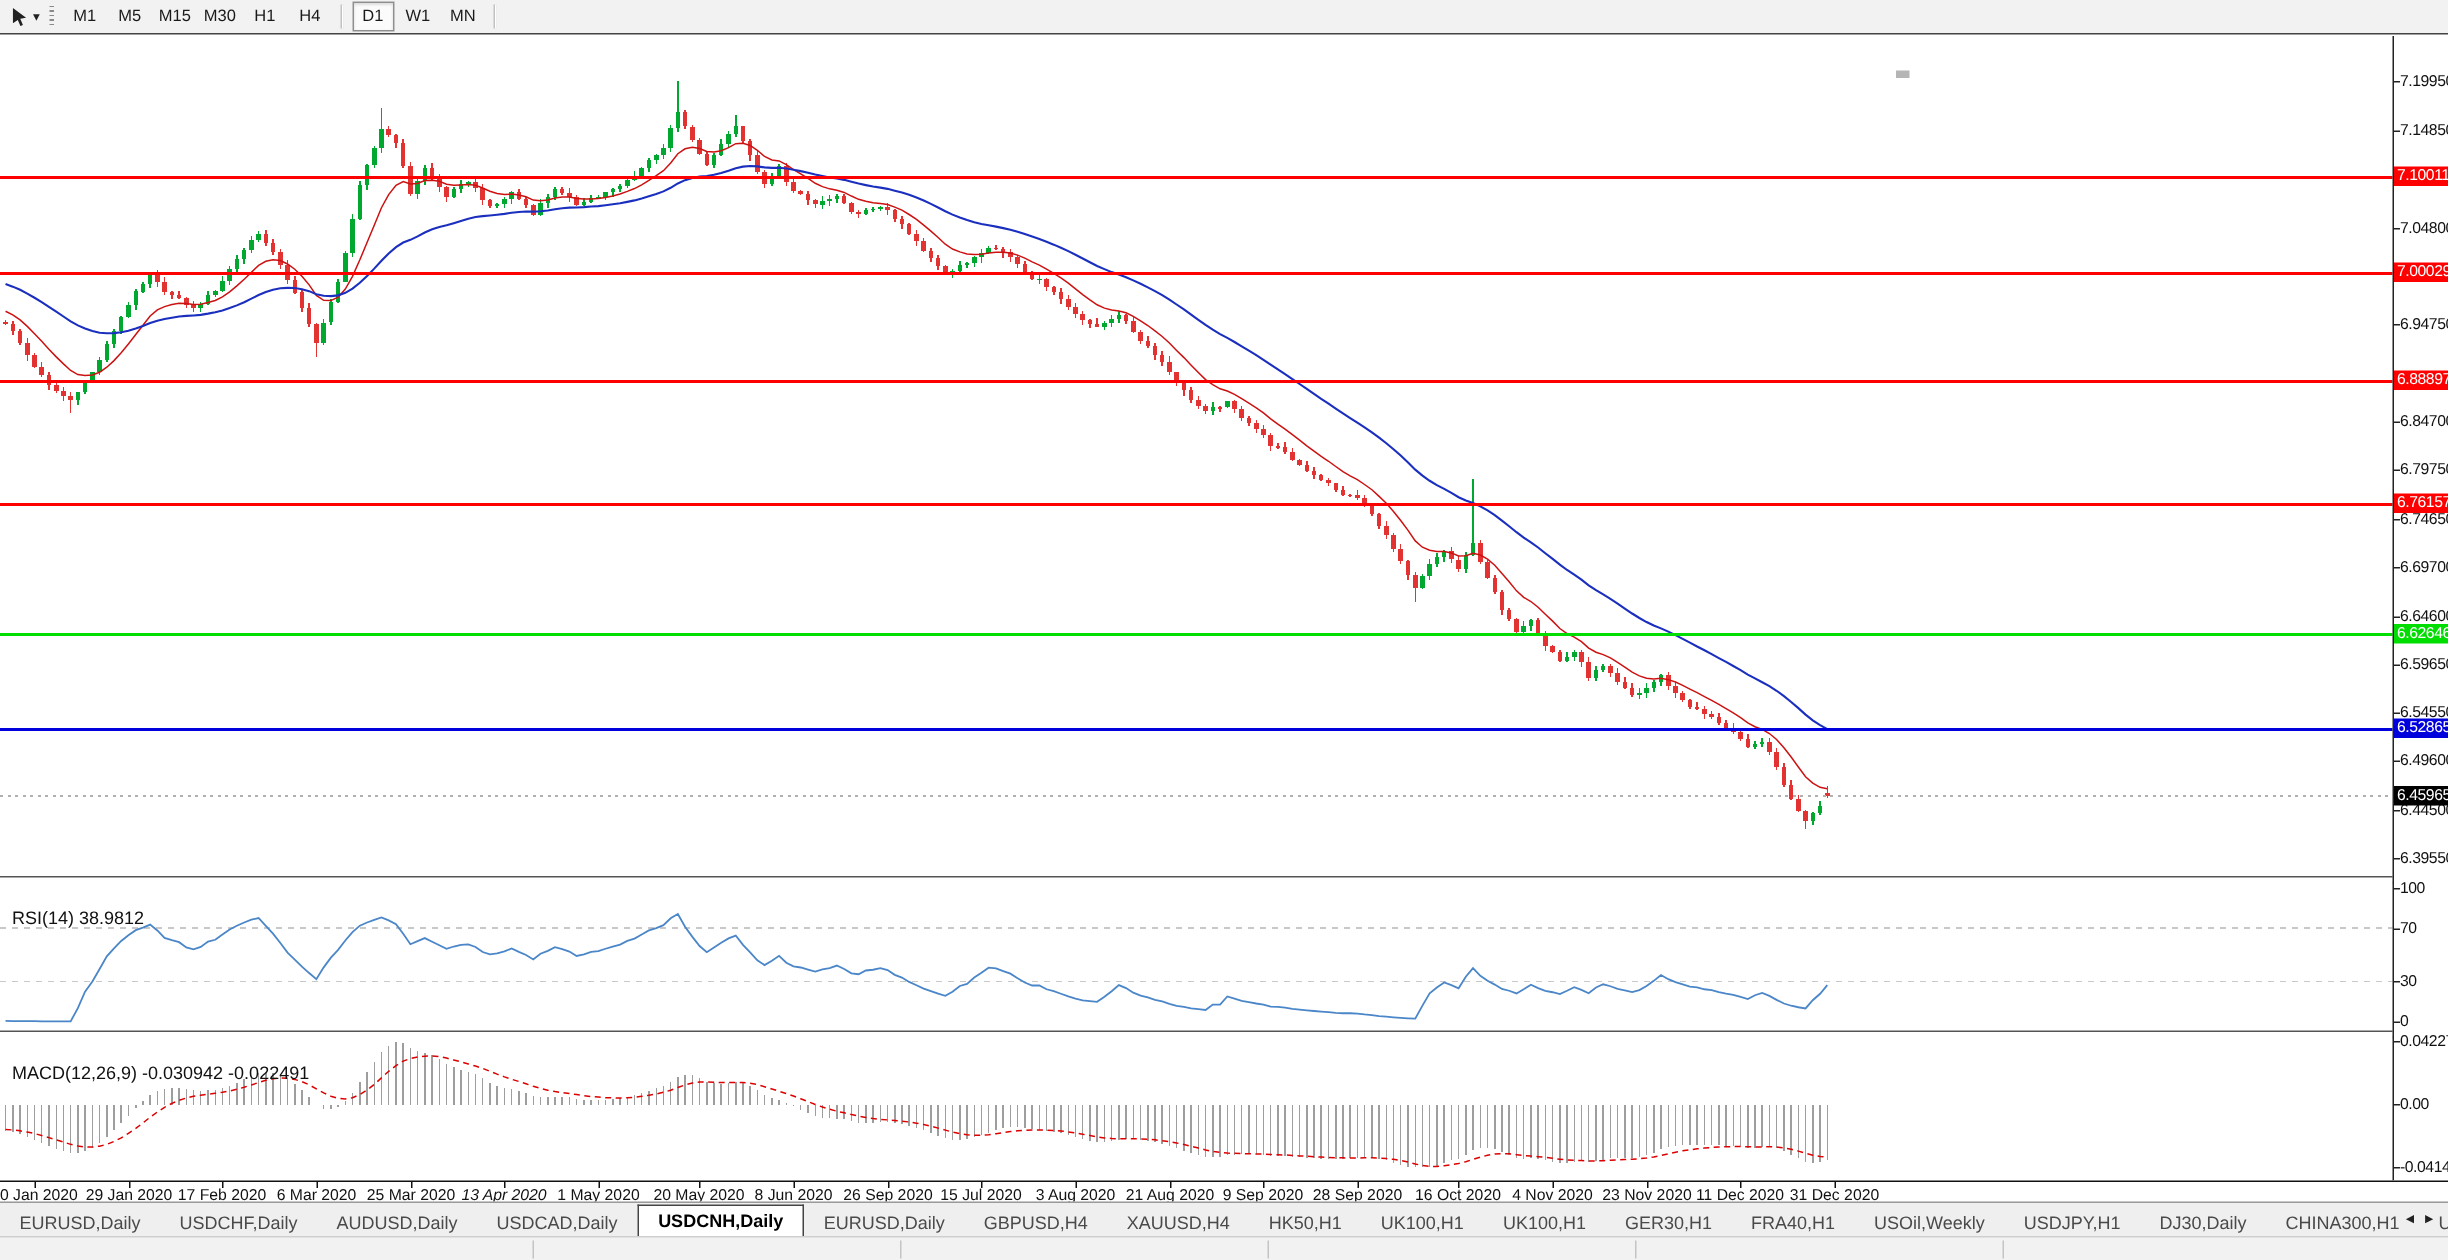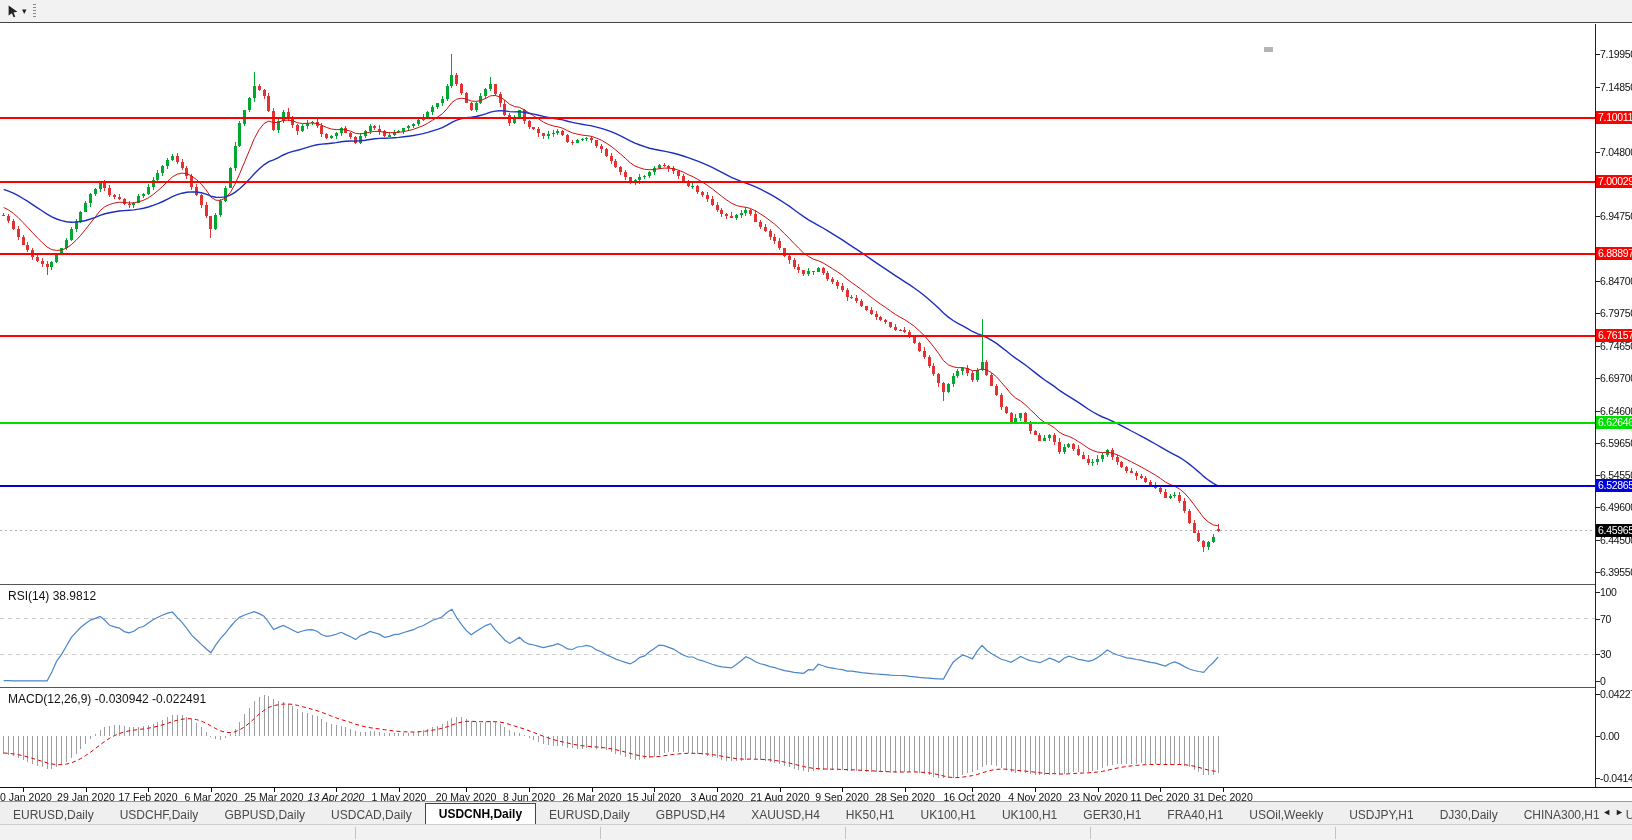--- a/index.html
+++ b/index.html
@@ -15,21 +15,21 @@
   .tf-btn{min-width:26px;height:18px;line-height:18px;text-align:center;font-size:11px;color:#1a1a1a;
           margin:0 1px;border:1px solid transparent;background:transparent;cursor:default;}
   .tf-btn.active{background:#fbfbfb;border:1px solid #8f8f8f;box-shadow:inset 0 1px 2px rgba(0,0,0,.15);}
   .tb-sep{width:1px;height:16px;background:#c2c2c2;margin:0 5px;border-right:1px solid #fff;}
   
   .chartwin{position:absolute;left:0;top:22px;width:1632px;height:779px;background:#fff;border-top:1px solid #444;}
   .panel-svg{position:absolute;left:0;background:#fff;}
   .splitter{position:absolute;left:0;width:1595px;height:3px;border-top:1px solid #555;border-bottom:1px solid #555;background:#fff;}
   .chart-title{position:absolute;left:8px;top:27px;font-size:12px;font-weight:bold;color:#111;white-space:pre;}
   .chart-title .arr{font-size:9px;margin-right:5px;}
-  .ind-label{position:absolute;left:8px;font-size:12px;color:#111;white-space:pre;}
+  .ind-label{position:absolute;left:8px;font-size:12px;color:#111;white-space:pre;margin-top:16px;}
   .axis-col{position:absolute;left:1595px;top:23px;width:37px;height:763px;border-left:1px solid #222;overflow:visible;}
   .ytick{position:absolute;left:4px;height:11px;line-height:11px;font-size:10.5px;letter-spacing:-0.3px;color:#111;white-space:nowrap;}
   .ytickmark{position:absolute;left:0;width:4px;height:1px;background:#222;}
   .lvl-label{position:absolute;left:0px;height:13px;line-height:13px;font-size:10.5px;letter-spacing:-0.3px;
              color:#fff;padding:0 2px;white-space:nowrap;}
   .dateaxis{position:absolute;left:0;top:786px;width:1632px;height:15px;border-top:1px solid #111;background:#fff;}
   .dtick{position:absolute;top:0;width:1px;height:4px;background:#111;}
   .dlabel{position:absolute;top:3px;transform:translateX(-50%);font-size:10.5px;color:#111;white-space:nowrap;}
   .shift-marker{position:absolute;left:1264px;top:24px;width:9px;height:5px;background:#b5b5b5;}
   
@@ -49,20 +49,33 @@
 <div class="screen">
 
   <div class="toolbar">
     <span class="tb-icon">
       <svg width="14" height="15" viewBox="0 0 16 16">
           <path d="M3 1 L13 8.4 L8.6 9.1 L10.6 13.9 L8.7 14.7 L6.7 10 L3 12.6 Z" fill="#222"></path>
         </svg>
     </span>
     <span class="tb-caret">▾</span>
     <span class="tb-grip"></span>
+    <span id="tfButtons" style="display:flex;align-items:center;">
+        <span class="tf-btn">M1</span>
+        <span class="tf-btn">M5</span>
+        <span class="tf-btn">M15</span>
+        <span class="tf-btn">M30</span>
+        <span class="tf-btn">H1</span>
+        <span class="tf-btn">H4</span>
+        <span class="tb-sep"></span>
+        <span class="tf-btn active">D1</span>
+        <span class="tf-btn">W1</span>
+        <span class="tf-btn">MN</span>
+        <span class="tb-sep"></span>
+      </span>
   </div>
 
   <div class="chartwin">
     <svg id="svgMain" class="panel-svg" style="top:1px;" width="1595" height="560" shape-rendering="crispEdges">
         <line x1="3.7" x2="3.7" y1="189.4" y2="192.4" stroke="#e23232" stroke-width="1"></line>
         <rect x="2.2" y="190.7" width="3" height="1.0" fill="#e23232"></rect>
         <line x1="8.5" x2="8.5" y1="189.9" y2="199.0" stroke="#e23232" stroke-width="1"></line>
         <rect x="7.0" y="191.7" width="3" height="5.2" fill="#e23232"></rect>
         <line x1="13.4" x2="13.4" y1="195.2" y2="206.3" stroke="#e23232" stroke-width="1"></line>
         <rect x="11.9" y="196.9" width="3" height="7.7" fill="#e23232"></rect>
@@ -909,21 +922,21 @@
         <span class="dlabel" style="left: 274px;">25 Mar 2020</span>
         <span class="dtick" style="left: 336px;"></span>
         <span class="dlabel" style="left: 336px; font-style: italic;">13 Apr 2020</span>
         <span class="dtick" style="left: 399px;"></span>
         <span class="dlabel" style="left: 399px;">1 May 2020</span>
         <span class="dtick" style="left: 466px;"></span>
         <span class="dlabel" style="left: 466px;">20 May 2020</span>
         <span class="dtick" style="left: 529px;"></span>
         <span class="dlabel" style="left: 529px;">8 Jun 2020</span>
         <span class="dtick" style="left: 592px;"></span>
-        <span class="dlabel" style="left: 592px;">26 Mar 2020</span>
+        <span class="dlabel" style="left: 592px;">26 Sep 2020</span>
         <span class="dtick" style="left: 654px;"></span>
         <span class="dlabel" style="left: 654px;">15 Jul 2020</span>
         <span class="dtick" style="left: 717px;"></span>
         <span class="dlabel" style="left: 717px;">3 Aug 2020</span>
         <span class="dtick" style="left: 780px;"></span>
         <span class="dlabel" style="left: 780px;">21 Aug 2020</span>
         <span class="dtick" style="left: 842px;"></span>
         <span class="dlabel" style="left: 842px;">9 Sep 2020</span>
         <span class="dtick" style="left: 905px;"></span>
         <span class="dlabel" style="left: 905px;">28 Sep 2020</span>
@@ -939,21 +952,21 @@
         <span class="dlabel" style="left: 1223px;">31 Dec 2020</span>
       </div>
   </div>
 
   <div class="tabbar" id="tabBar">
       <span style="width: 16px;"></span>
       <span class="tab">EURUSD,Daily</span>
       <span class="tabsep"></span>
       <span class="tab">USDCHF,Daily</span>
       <span class="tabsep"></span>
-      <span class="tab">GBPUSD,Daily</span>
+      <span class="tab">AUDUSD,Daily</span>
       <span class="tabsep"></span>
       <span class="tab">USDCAD,Daily</span>
       <span class="tabsep"></span>
       <span class="tab active">USDCNH,Daily</span>
       <span class="tabsep"></span>
       <span class="tab">EURUSD,Daily</span>
       <span class="tabsep"></span>
       <span class="tab">GBPUSD,H4</span>
       <span class="tabsep"></span>
       <span class="tab">XAUUSD,H4</span>

